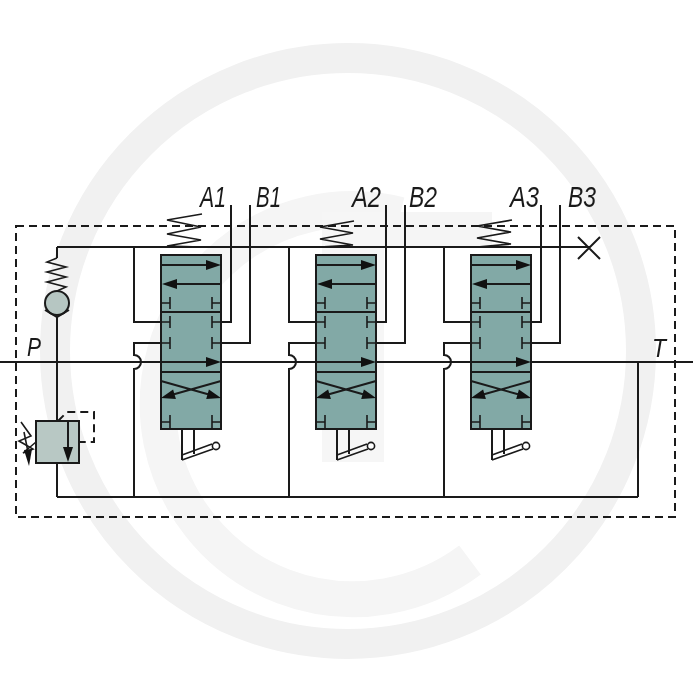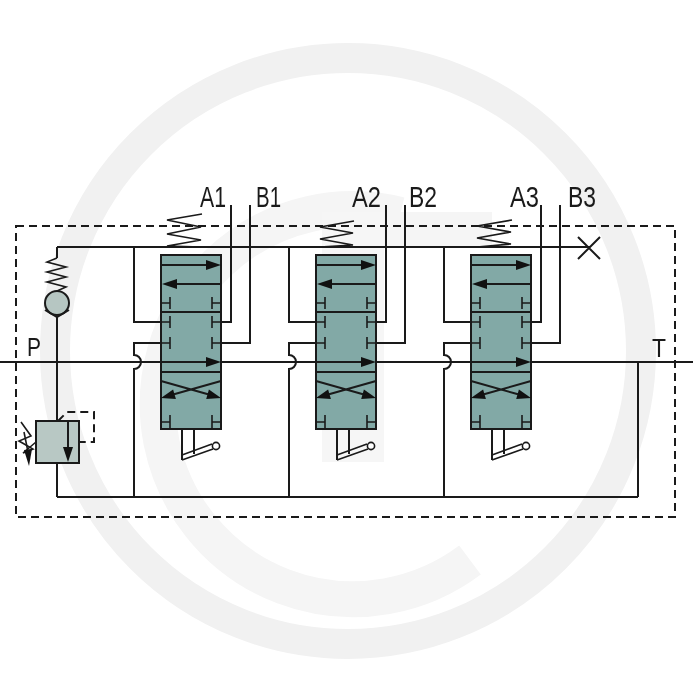--- a/index.html
+++ b/index.html
@@ -1,17 +1,17 @@
 <!DOCTYPE html>
 <html><head>
 <meta charset="utf-8">
 <style>
   html, body { margin: 0; padding: 0; background: #ffffff; }
   body { width: 700px; height: 700px; overflow: hidden; }
-  #stage { position: relative; width: 700px; height: 700px; }
+  #stage { position: relative; width: 700px; height: 700px; font-style: italic; }
   svg { display: block; }
   .ln { stroke: #1a1a1a; stroke-width: 2; fill: none; stroke-linecap: butt; stroke-linejoin: miter; }
   .thin { stroke: #1a1a1a; stroke-width: 1.6; fill: none; }
   .dash { stroke: #1a1a1a; stroke-width: 2; fill: none; stroke-dasharray: 8 5; }
   .head { fill: #111111; stroke: none; }
   .lbl { font-family: "Liberation Sans", sans-serif; fill: #1a1a1a; font-size: 29px; }
   .lbl-s { font-family: "Liberation Sans", sans-serif; fill: #1a1a1a; font-size: 25px; }
 </style>
 </head>
 <body>

